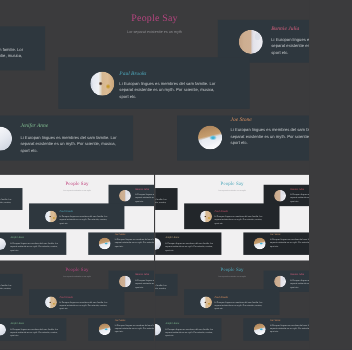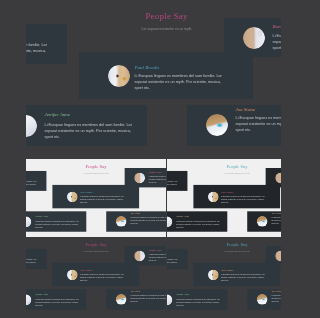--- a/index.html
+++ b/index.html
@@ -1,18 +1,18 @@
 <!DOCTYPE html>
 <html><head>
 <meta charset="utf-8">
 <style>
 html,body{margin:0;padding:0;}
 body{width:281px;height:318px;overflow:hidden;background:#3b3b3d;font-family:"Liberation Sans",sans-serif;}
 .page{position:relative;width:281px;height:318px;overflow:hidden;background:#3b3b3d;}
-.slide{position:absolute;overflow:hidden;margin-left:26px;}
+.slide{position:absolute;overflow:hidden;}
 .title{position:absolute;left:0;width:100%;text-align:center;font-family:"Liberation Serif",serif;white-space:nowrap;}
 .sub{position:absolute;left:0;width:100%;text-align:center;white-space:nowrap;}
 .card{position:absolute;box-sizing:border-box;}
 .cname{position:absolute;font-family:"Liberation Serif",serif;font-style:italic;white-space:nowrap;}
 .cbody{position:absolute;}
 .av{position:absolute;border-radius:50%;overflow:hidden;}
 .av svg{display:block;}
 </style>
 </head>
 <body>

